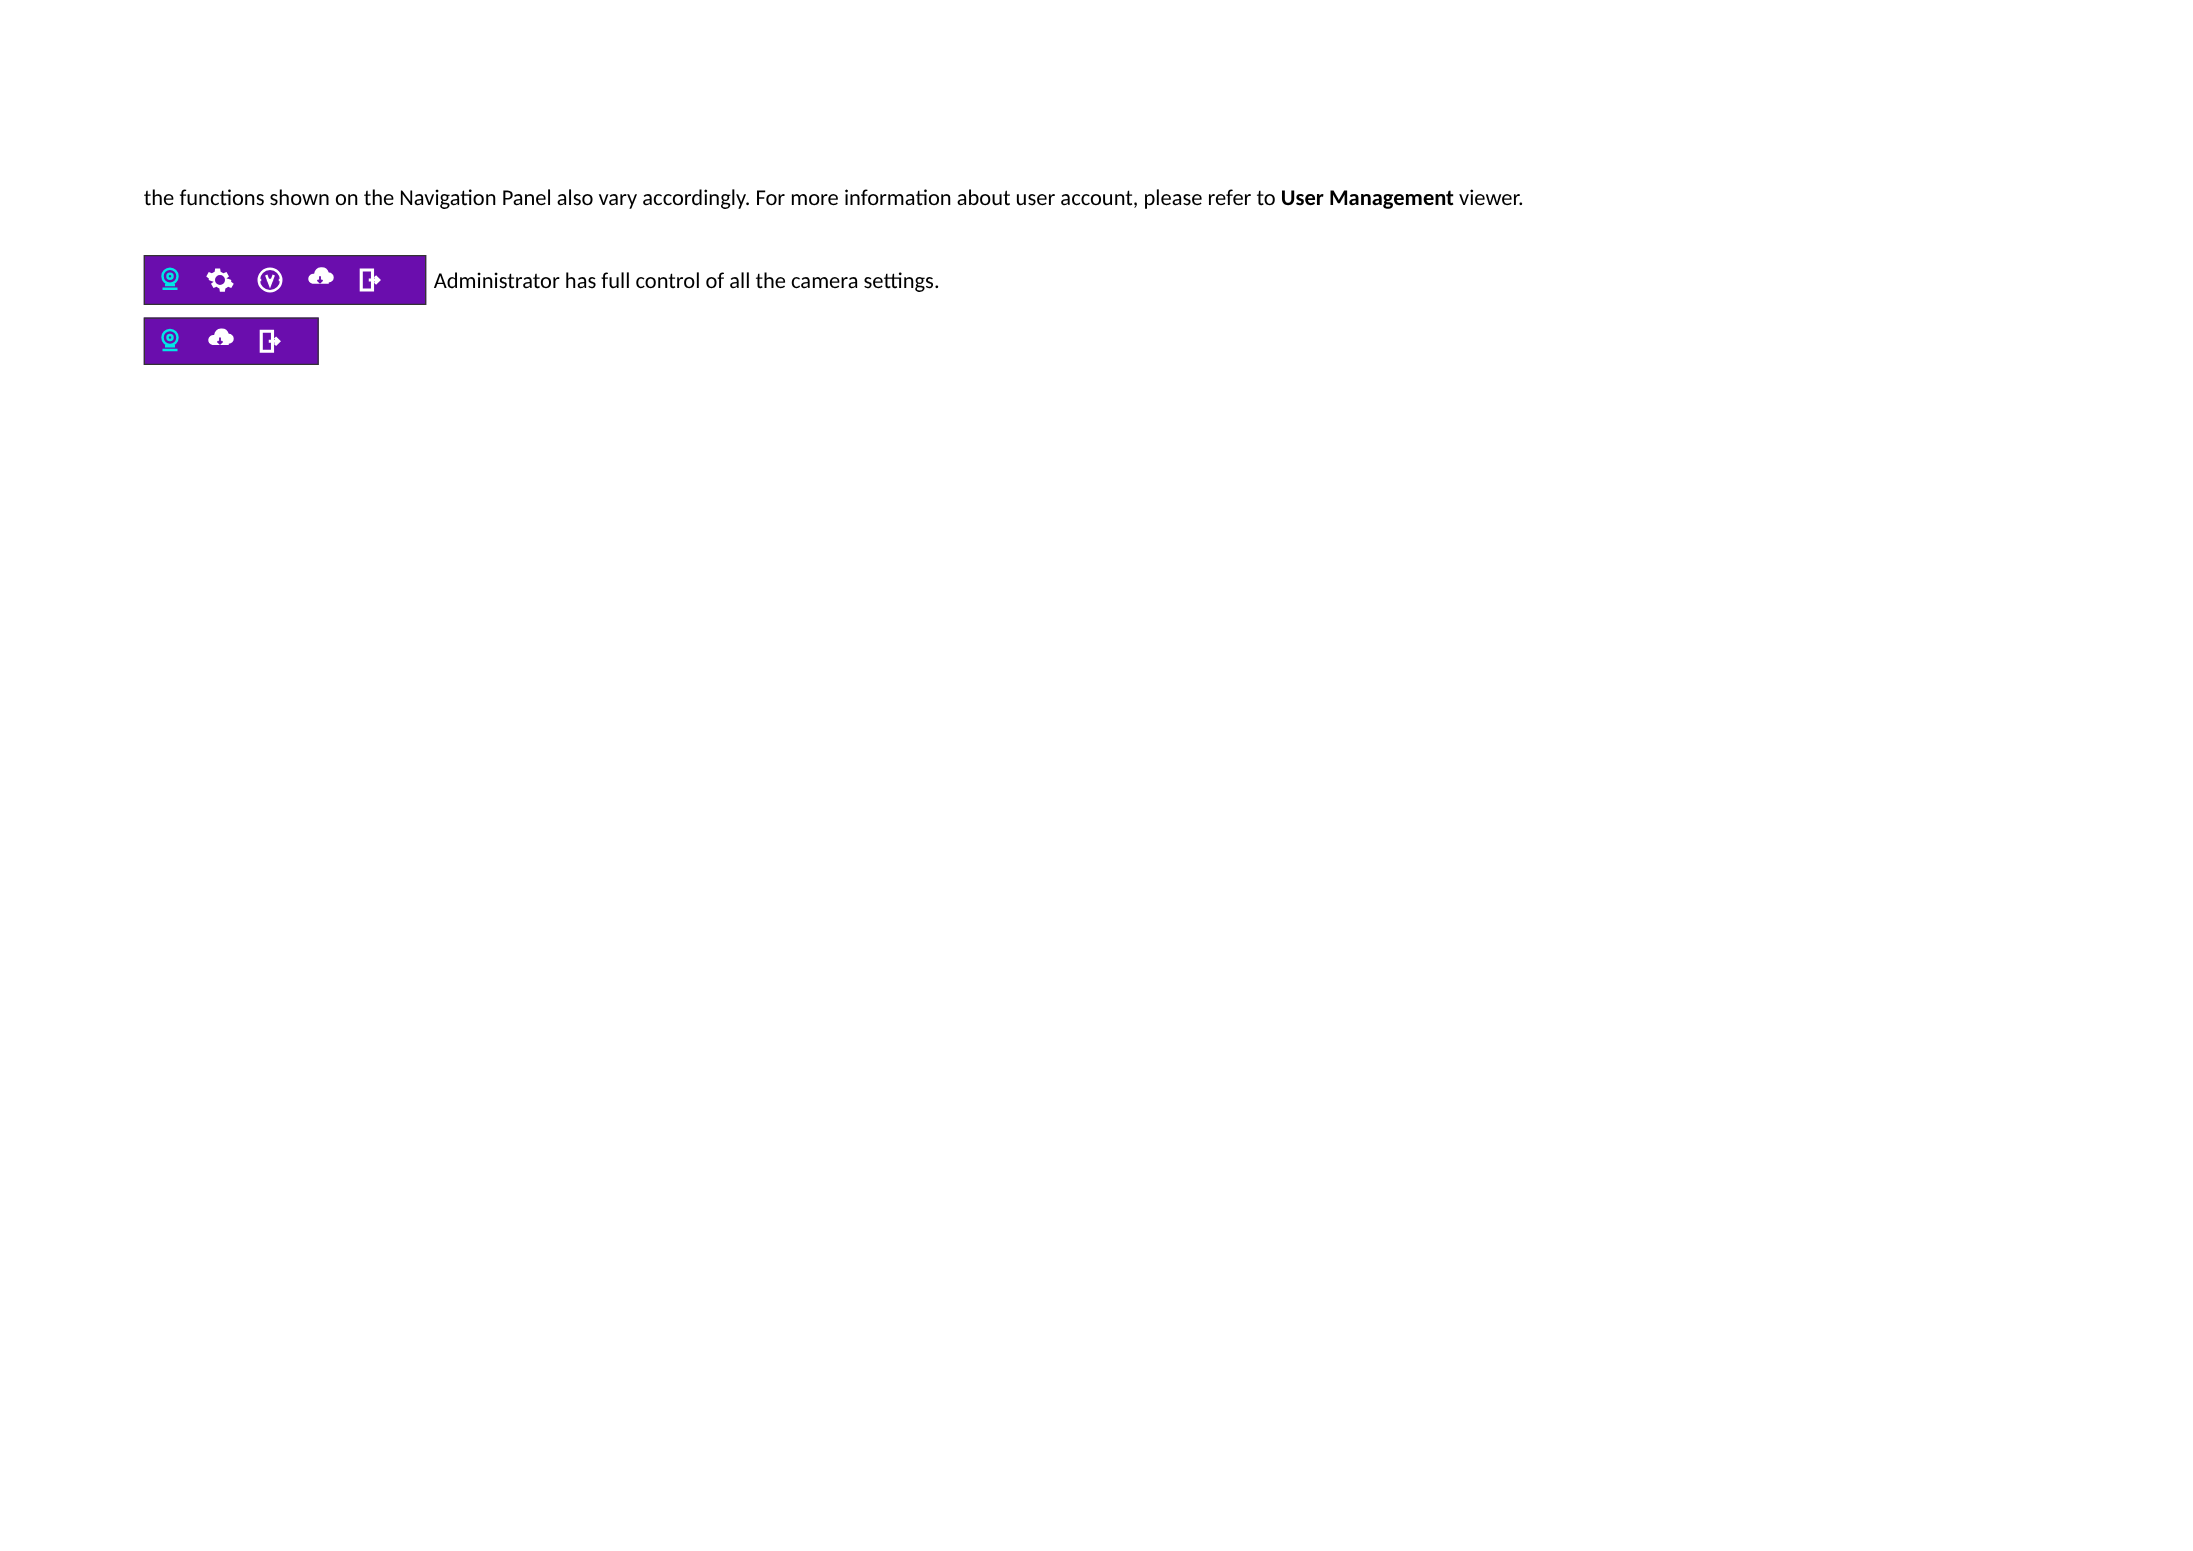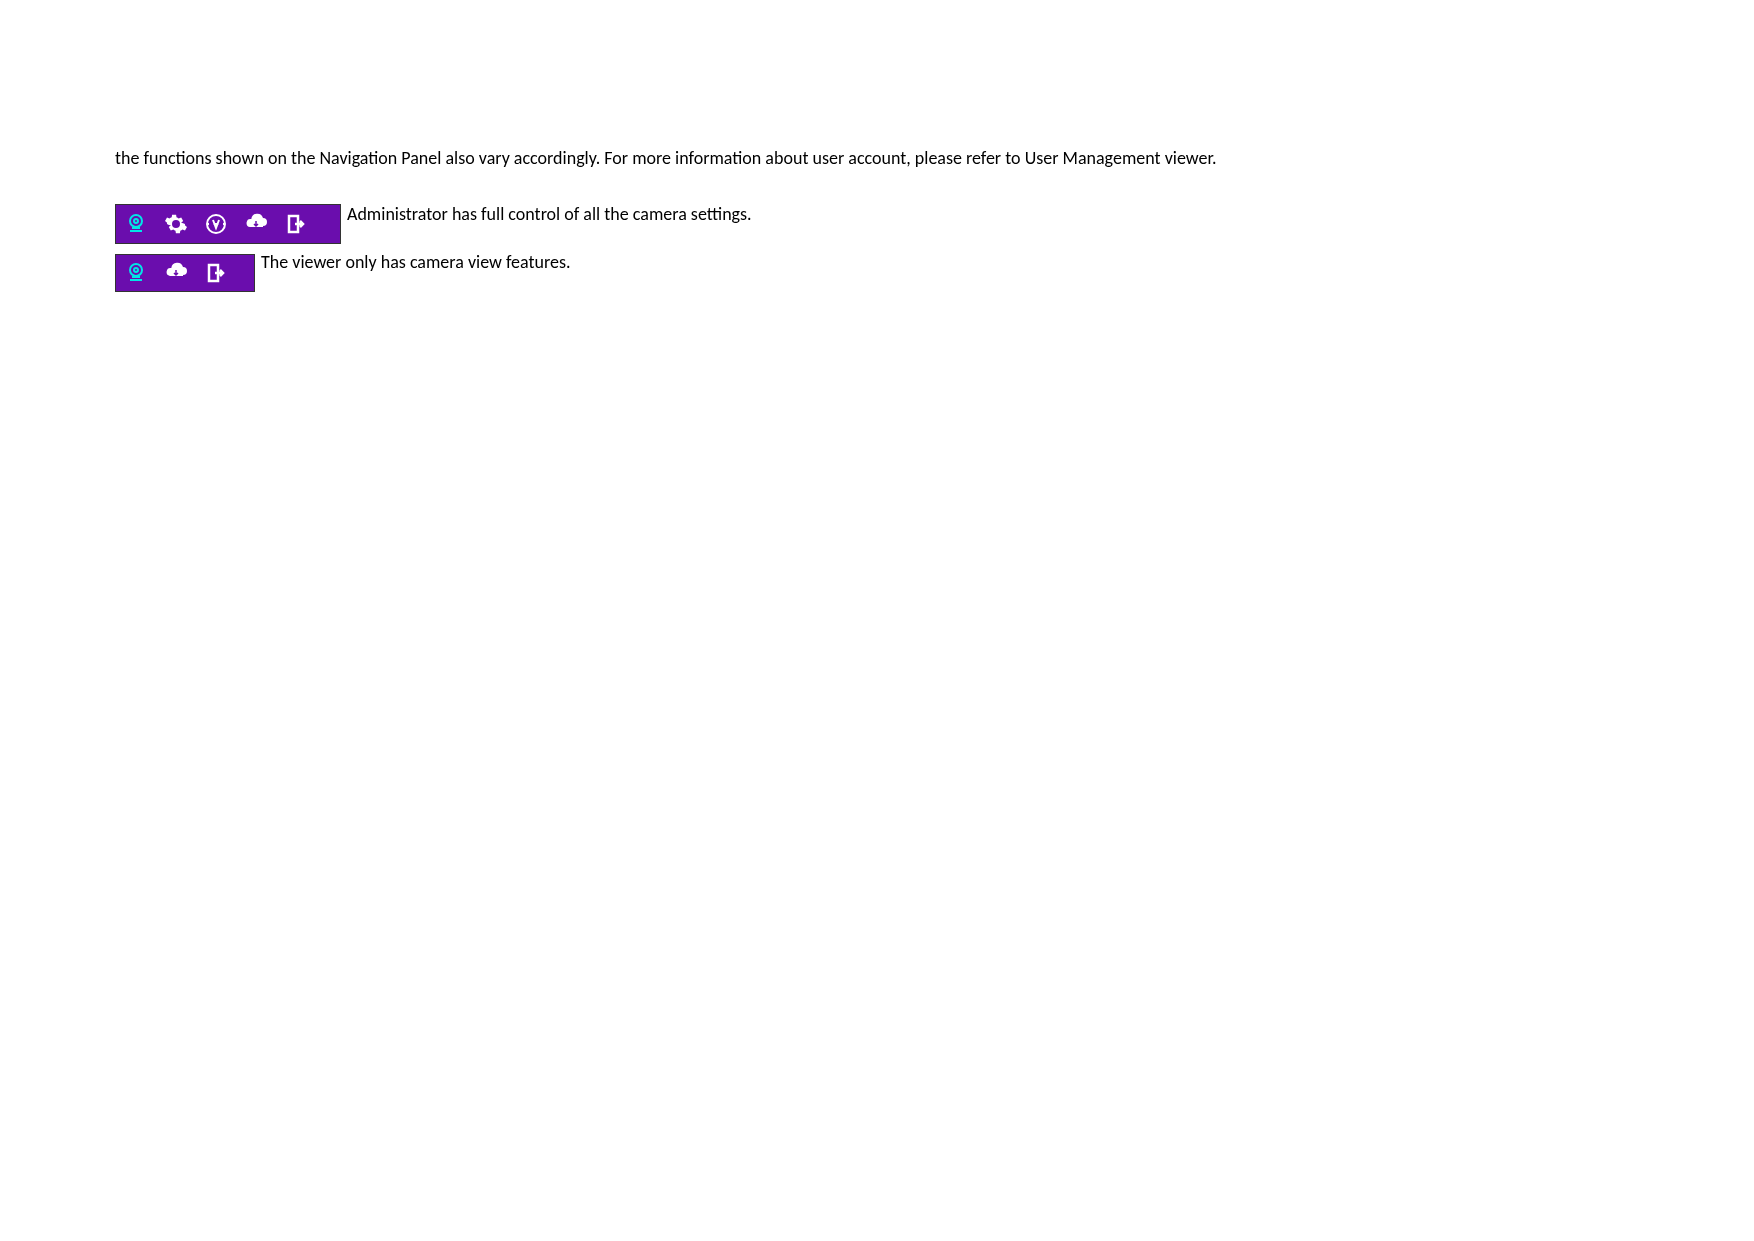--- a/index.html
+++ b/index.html
@@ -12,21 +12,21 @@
       font-size: 18px;
       color: #000;
       background: #fff;
       padding: 140px 115px 0 115px;
       line-height: 2.0;
     }
     .intro-text {
       margin-bottom: 28px;
     }
     .bold {
-      font-weight: normal;
+      font-weight: bold;
     }
     .panel-row {
       display: flex;
       align-items: flex-end;
       margin-bottom: 10px;
     }
     .nav-panel {
       background: #6a0dad;
       display: inline-flex;
       align-items: center;
@@ -52,21 +52,21 @@
       width: 24px;
       height: 24px;
     }
     .camera-icon svg {
       stroke: #00e6e6;
       fill: none;
     }
     .panel-desc {
       margin-left: 6px;
       position: relative;
-      bottom: 12px;
+      bottom: 2px;
     }
   </style>
 </head>
 <body>
 
 <div class="intro-text">
   <span>the functions shown on the Navigation Panel also vary accordingly. For more information about user account, please refer to </span><span class="bold">User Management</span><span> viewer.</span>
 </div>
 
 <div class="panel-row">
@@ -121,14 +121,13 @@
         <path d="M12 9v5m-2-2l2 2 2-2" stroke="#6a0dad" stroke-width="1.5" fill="none"></path>
       </svg>
     </span>
     <span class="icon">
       <svg viewBox="0 0 24 24" fill="none" stroke="#fff" stroke-width="2.5">
         <path d="M5 4h9v16H5V4z M5 4v16"></path>
         <path d="M11 12h8m-3-3l3 3-3 3"></path>
       </svg>
     </span>
   </div>
-  <span class="panel-desc">The viewer only has camera view features.</span>
 </div>
 
 </body></html>

